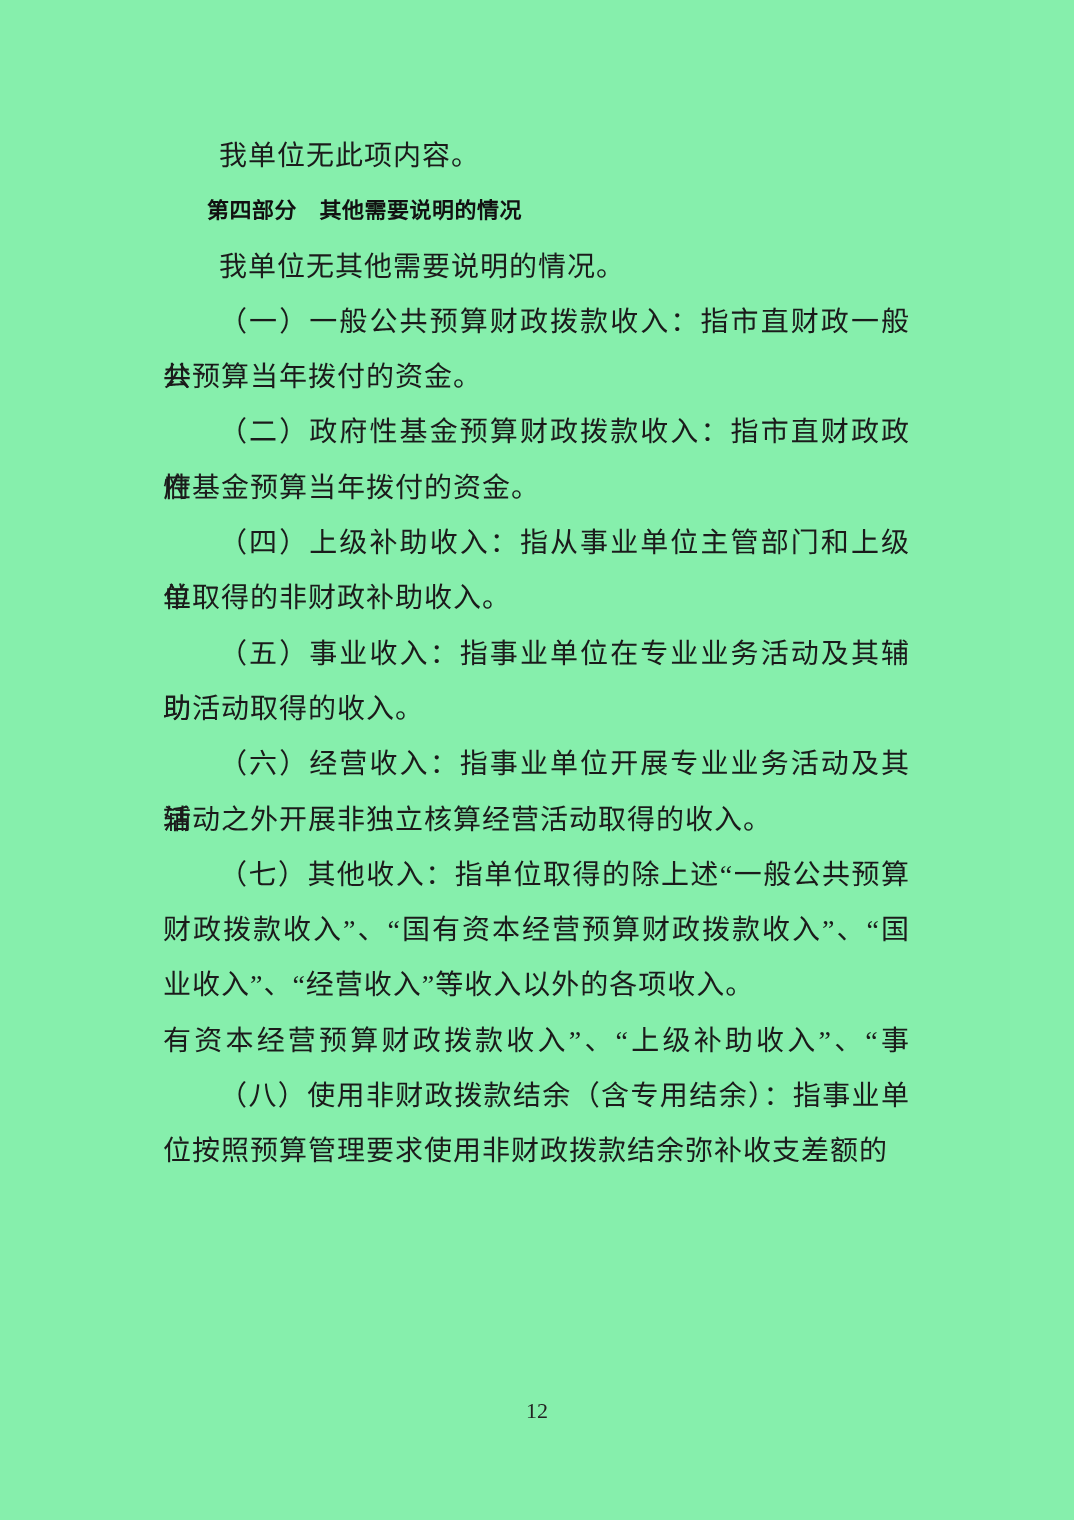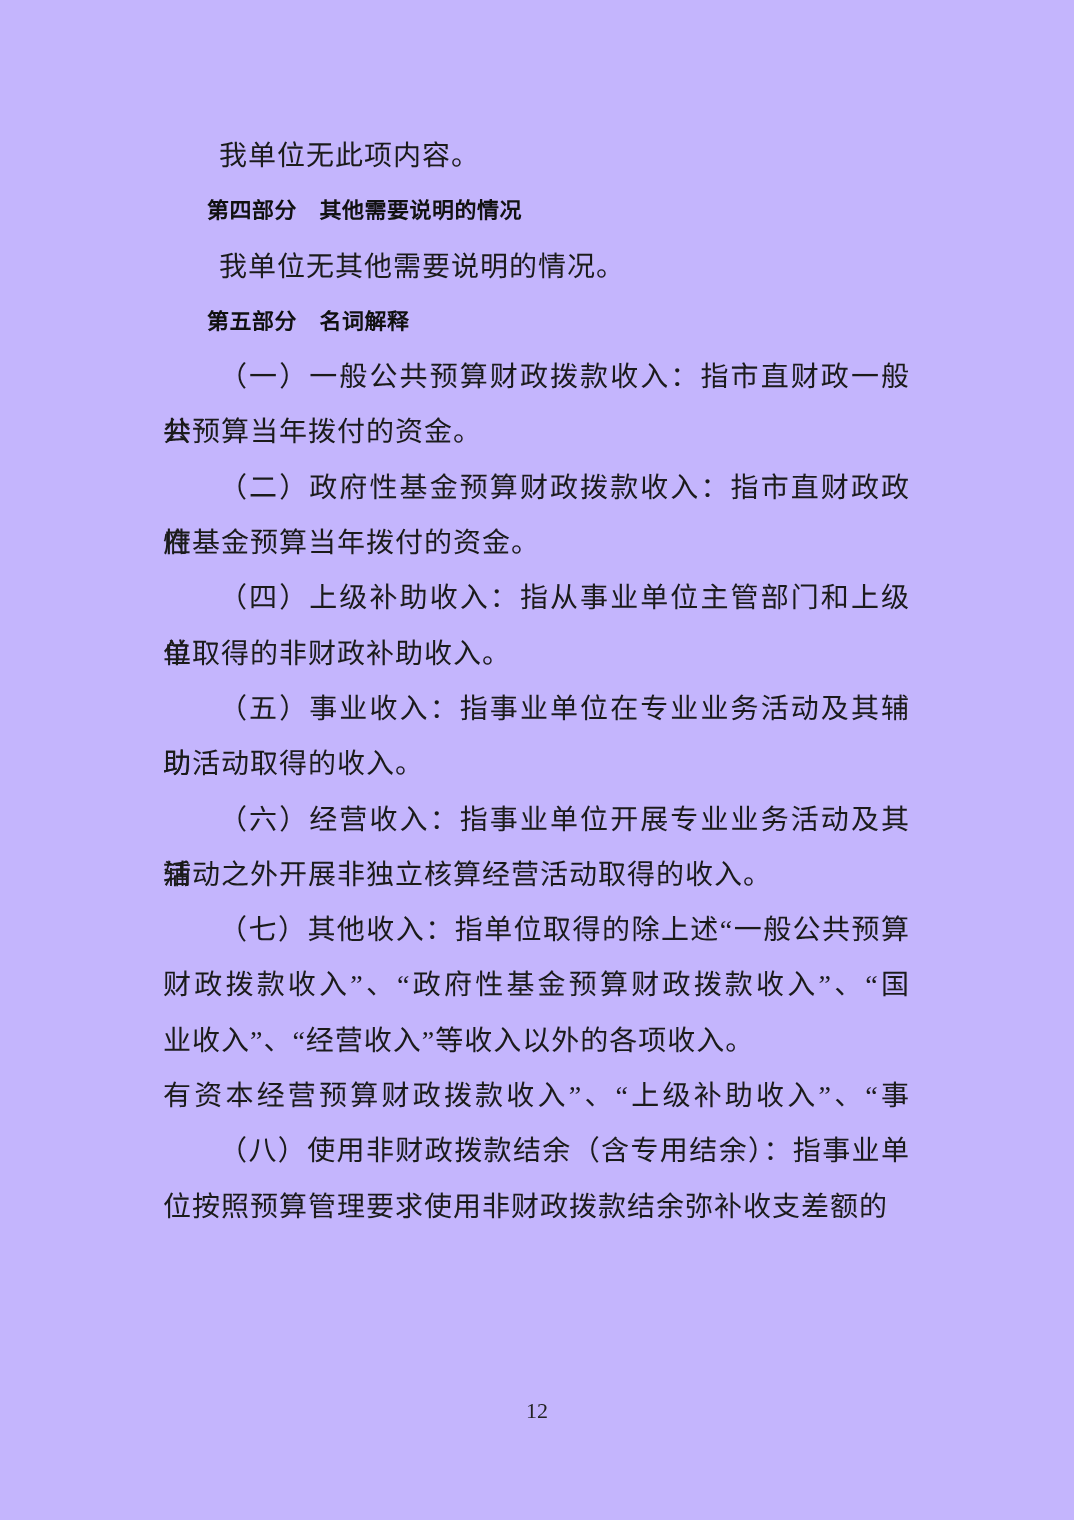--- a/index.html
+++ b/index.html
@@ -4,21 +4,21 @@
 <style>
   html, body {
     margin: 0;
     padding: 0;
     background: #ffffff;
   }
   .page {
     position: relative;
     width: 1074px;
     height: 1520px;
-    background: #c4b5fd;
+    background: #86efac;
     overflow: hidden;
     color: #1b1b1b;
   }
   .content {
     position: absolute;
     left: 163px;
     top: 128px;
     width: 747px;
     font-family: "Liberation Serif", "DejaVu Serif", serif;
     font-size: 28px;
@@ -69,23 +69,20 @@
     </div>
 
     <div class="para heading">
       <div class="line first">第四部分　其他需要说明的情况</div>
     </div>
 
     <div class="para">
       <div class="line first">我单位无其他需要说明的情况。</div>
     </div>
 
-    <div class="para heading">
-      <div class="line first">第五部分　名词解释</div>
-    </div>
 
     <div class="para">
       <div class="line first fill">（一）一般公共预算财政拨款收入：指市直财政一般公</div>
       <div class="line">共预算当年拨付的资金。</div>
     </div>
 
     <div class="para">
       <div class="line first fill">（二）政府性基金预算财政拨款收入：指市直财政政府</div>
       <div class="line">性基金预算当年拨付的资金。</div>
     </div>
@@ -101,21 +98,21 @@
       <div class="line">助活动取得的收入。</div>
     </div>
 
     <div class="para">
       <div class="line first fill">（六）经营收入：指事业单位开展专业业务活动及其辅</div>
       <div class="line">活动之外开展非独立核算经营活动取得的收入。</div>
     </div>
 
     <div class="para">
       <div class="line first fill">（七）其他收入：指单位取得的除上述“一般公共预算</div>
-      <div class="line fill">财政拨款收入”、“政府性基金预算财政拨款收入”、“国</div>
+      <div class="line fill">财政拨款收入”、“国有资本经营预算财政拨款收入”、“国</div>
       <div class="line">业收入”、“经营收入”等收入以外的各项收入。</div>
       <div class="line fill">有资本经营预算财政拨款收入”、“上级补助收入”、“事</div>
     </div>
 
     <div class="para">
       <div class="line first fill">（八）使用非财政拨款结余（含专用结余）：指事业单</div>
       <div class="line">位按照预算管理要求使用非财政拨款结余弥补收支差额的</div>
     </div>
 
   </div>

